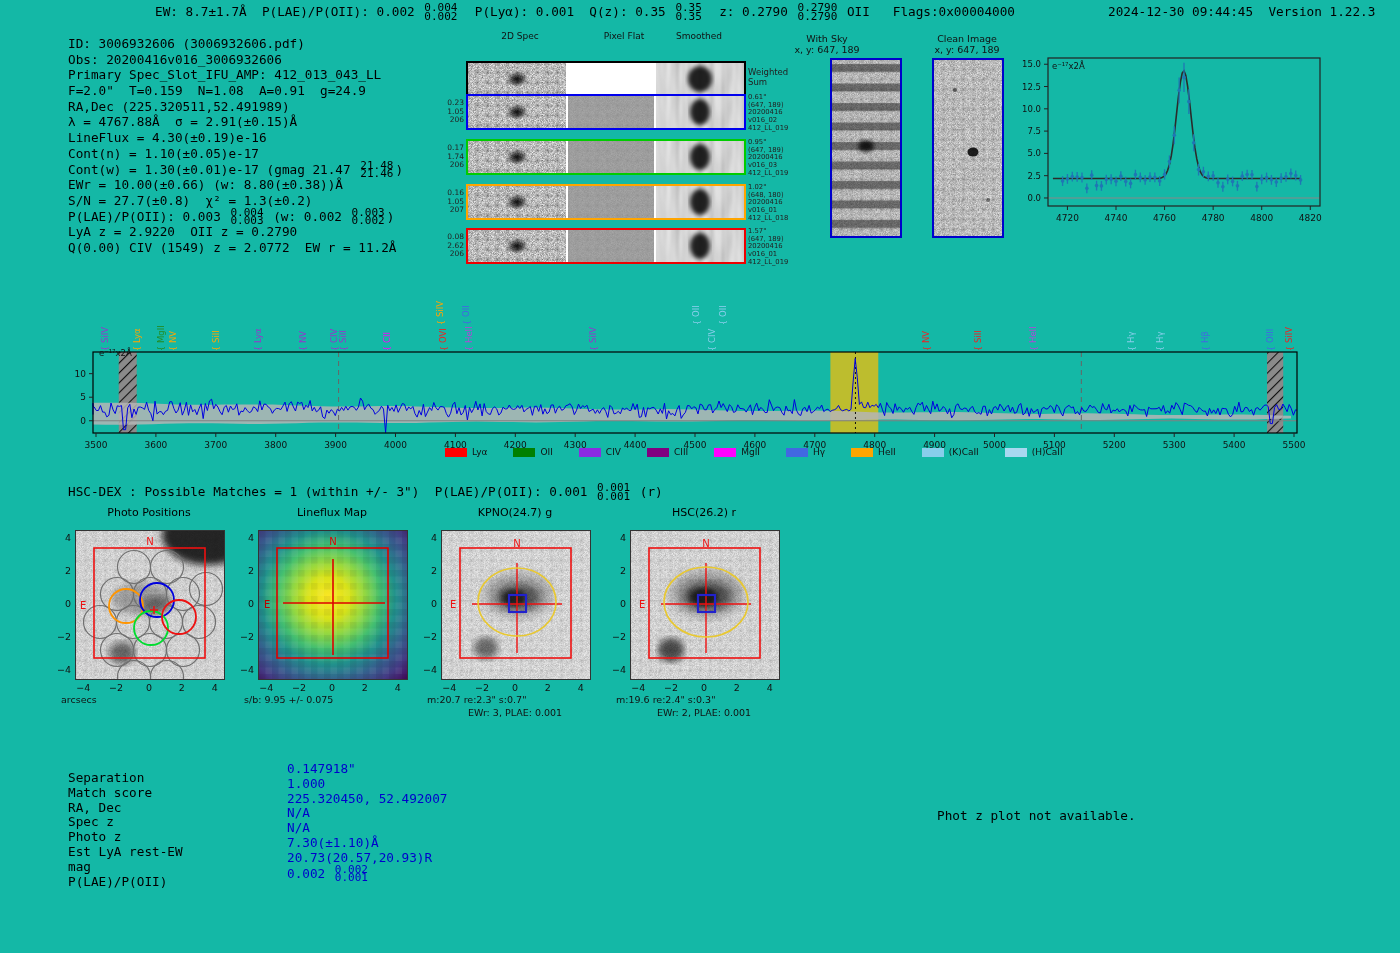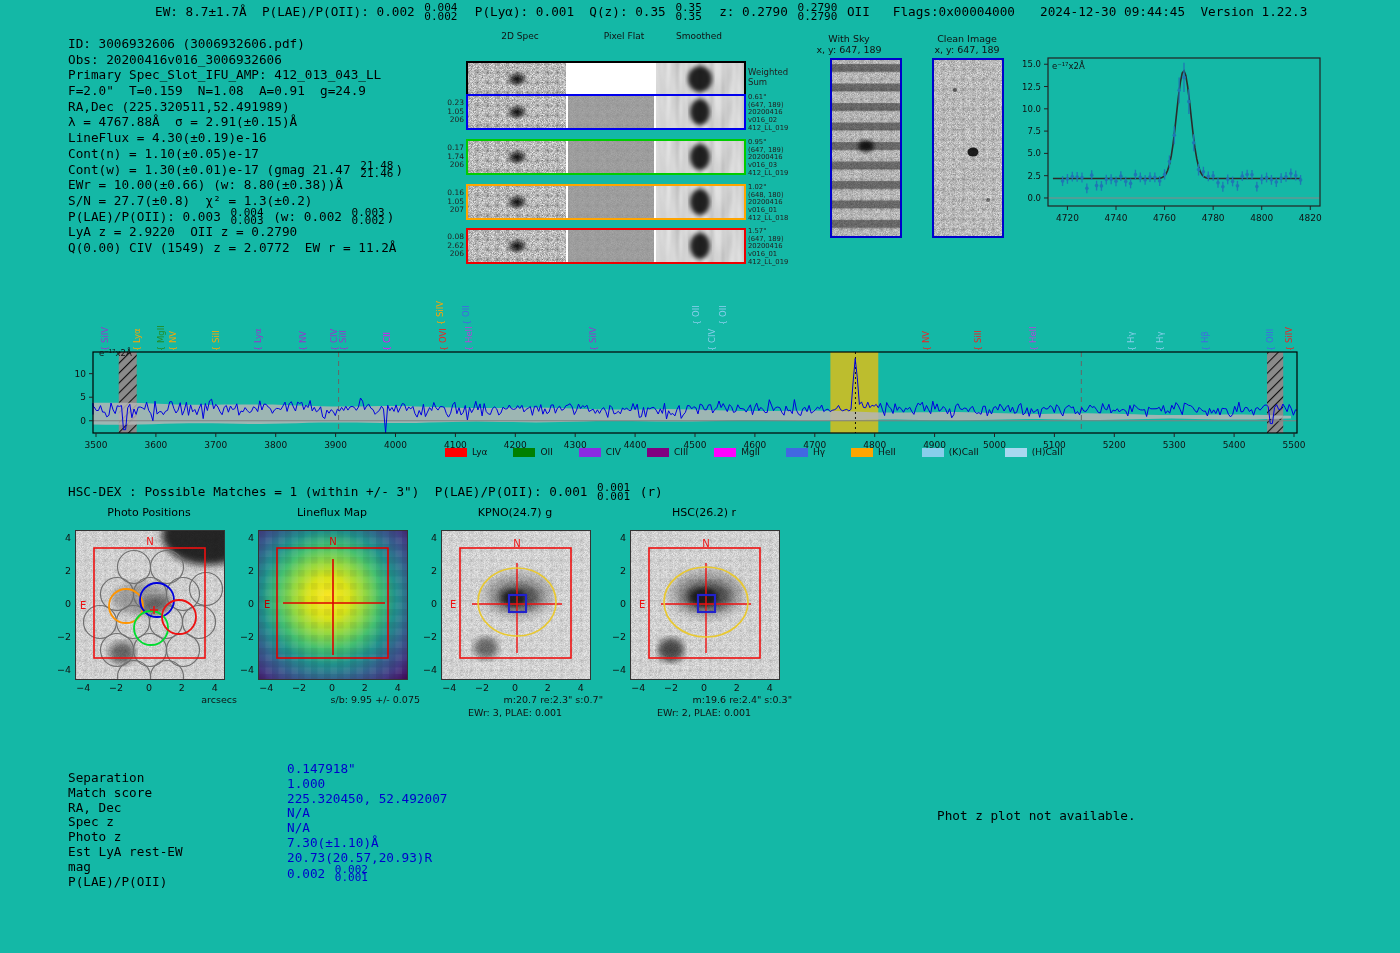--- a/index.html
+++ b/index.html
@@ -4,21 +4,21 @@
 <style>
   html,body{margin:0;padding:0;background:#ffffff;}
   body{width:1400px;height:953px;position:relative;font-family:"DejaVu Sans",sans-serif;color:#000;}
   #canvas{position:absolute;left:0;top:0;width:1400px;height:953px;background:#14b8a6;overflow:hidden;}
   .abs{position:absolute;}
   .mono{font-family:"DejaVu Sans Mono",monospace;}
   .pre{white-space:pre;}
   .frac{display:inline-block;vertical-align:middle;margin:0 2px;}
   .frac div{font-size:11px;line-height:8.6px;}
   #hdr-left{left:155px;top:4px;font-size:12.7px;}
-  #hdr-right{left:1040px;top:4px;font-size:12.7px;}
+  #hdr-right{left:1108px;top:4px;font-size:12.7px;}
   #info-block{left:68px;top:36px;font-size:12.7px;}
   .iline{line-height:15.7px;height:15.7px;white-space:pre;}
   
   #spec2d{left:444px;top:45px;width:430px;height:225px;}
   .s2h{position:absolute;top:-14px;width:90px;text-align:center;font-size:9px;color:#111;}
   .srow{position:absolute;left:0;display:flex;align-items:center;}
   .srow-l{width:20px;font-size:7.5px;line-height:8.5px;text-align:right;padding-right:2px;color:#222;}
   .srow-box{display:flex;gap:2px;background:#fff;border:2px solid #000;}
   .srow-box svg{display:block;}
   .srow-r{position:absolute;left:304px;top:0px;font-size:6.8px;line-height:7.7px;color:#222;white-space:nowrap;}
@@ -33,21 +33,21 @@
   .lgsw{display:inline-block;width:22px;height:9px;}
   
   #hscdex{left:68px;top:484px;font-size:12.7px;}
   
   .cutout{position:absolute;top:506px;width:192px;height:212px;}
   .cut-title{position:absolute;left:34px;top:0;width:148px;text-align:center;font-size:11px;color:#000;}
   .cut-box{position:absolute;left:34px;top:24px;width:148px;height:148px;border:1px solid #333;box-sizing:content-box;}
   .cut-box svg{display:block;}
   .cxt{position:absolute;top:176px;width:20px;text-align:center;font-size:9.5px;color:#111;}
   .cyt{position:absolute;left:6px;width:24px;text-align:right;font-size:9.5px;color:#111;}
-  .cut-xlabel{position:absolute;left:20px;top:188px;width:176px;text-align:right;font-size:9.5px;color:#111;}
+  .cut-xlabel{position:absolute;left:20px;top:188px;width:176px;text-align:left;font-size:9.5px;color:#111;}
   .cut-xlabel2{position:absolute;left:20px;top:201px;width:176px;text-align:center;font-size:9.5px;color:#111;}
   
   #match-table{left:68px;top:762px;font-size:12.7px;}
   #mt-labels{position:absolute;left:0;top:9px;}
   #mt-values{position:absolute;left:219px;top:0;color:#0000cc;}
   #mt-labels div,#mt-values .mtv{height:14.8px;line-height:14.8px;white-space:pre;}
   #photz-note{left:937px;top:808px;font-size:12.7px;}
 </style>
 </head>
 <body>
@@ -274,21 +274,21 @@
         <div class="srow-r">
           <div>1.57"</div>
           <div>(647, 189)</div>
           <div>20200416</div>
           <div>v016_01</div>
           <div>412_LL_019</div>
         </div>
       </div>
     </div>
 
-  <div class="abs skyhdr" style="left:794px;top:33px">
+  <div class="abs skyhdr" style="left:772px;top:33px">
     <div>With Sky</div>
     <div>x, y: 647, 189</div>
   </div>
   <div class="abs skyhdr" style="left:912px;top:33px">
     <div>Clean Image</div>
     <div>x, y: 647, 189</div>
   </div>
   <div class="abs skybox" style="left:830px;top:58px">
     <svg width="68" height="176">
       <rect width="68" height="176" fill="#ababab"></rect>

